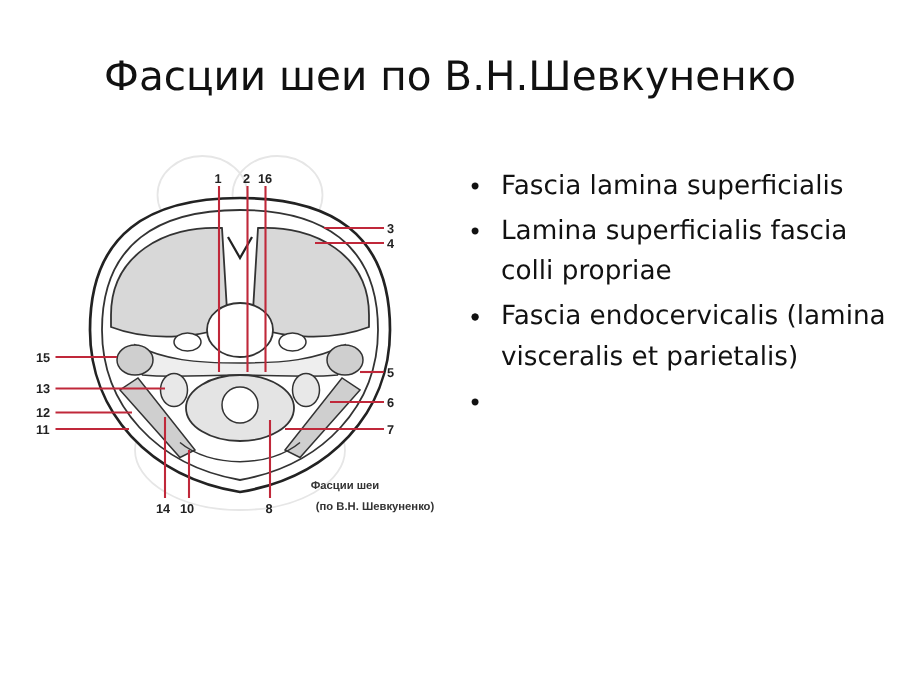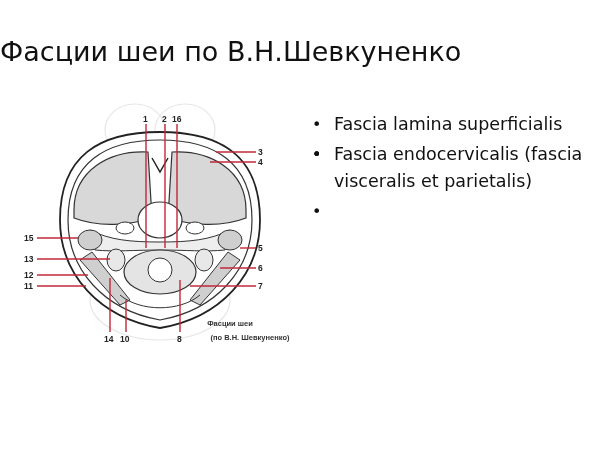--- a/index.html
+++ b/index.html
@@ -1,17 +1,17 @@
 <!DOCTYPE html>
 <html><head>
 <meta charset="utf-8">
 <style>
   html, body { margin:0; padding:0; background:#ffffff; }
   body { width:600px; height:450px; position:relative; overflow:hidden; font-family:"DejaVu Sans", sans-serif; color:#111; }
-  .title { position:absolute; left:0; top:36px; width:600px; text-align:left; font-size:27px; font-family:"DejaVu Sans", sans-serif; letter-spacing:0px; color:#111; }
+  .title { position:absolute; left:0; top:36px; width:600px; text-align:center; font-size:27px; font-family:"DejaVu Sans", sans-serif; letter-spacing:0px; color:#111; }
   .figure { position:absolute; left:20px; top:100px; width:290px; height:250px; }
   .bullets { position:absolute; left:308px; top:111px; width:290px; margin:0; padding:0; list-style:none; }
   .bullets li { position:relative; padding-left:26px; font-size:17.5px; line-height:27px; margin-bottom:3px; color:#111; }
   .bullets li .dot { position:absolute; left:4px; top:0; font-size:16px; }
   .lbl { font-family:"Liberation Sans", sans-serif; font-weight:bold; font-size:8.5px; fill:#222; }
   .cap { font-family:"Liberation Sans", sans-serif; font-weight:bold; font-size:7.5px; fill:#333; }
 </style>
 </head>
 <body>
 
@@ -83,17 +83,17 @@
     <text class="lbl" x="84" y="242">14</text>
     <text class="lbl" x="100" y="242">10</text>
     <text class="lbl" x="157" y="242">8</text>
     <text class="cap" x="210" y="226" text-anchor="middle">Фасции шеи</text>
     <text class="cap" x="230" y="240" text-anchor="middle">(по В.Н. Шевкуненко)</text>
   </svg>
 </div>
 
 <ul class="bullets">
   <li><span class="dot">•</span><span>Fascia lamina superficialis</span></li>
+  <li><span class="dot">•</span><span>Lamina superficialis fascia colli propriae</span></li>
   <li><span class="dot">•</span></li>
-  <li><span class="dot">•</span></li>
-  <li><span class="dot">•</span><span>Fascia endocervicalis (fascia visceralis et parietalis)</span></li>
+  <li><span class="dot">•</span><span>Fascia endocervicalis (lamina visceralis et parietalis)</span></li>
   <li><span class="dot">•</span></li>
 </ul>
 
 </body></html>

